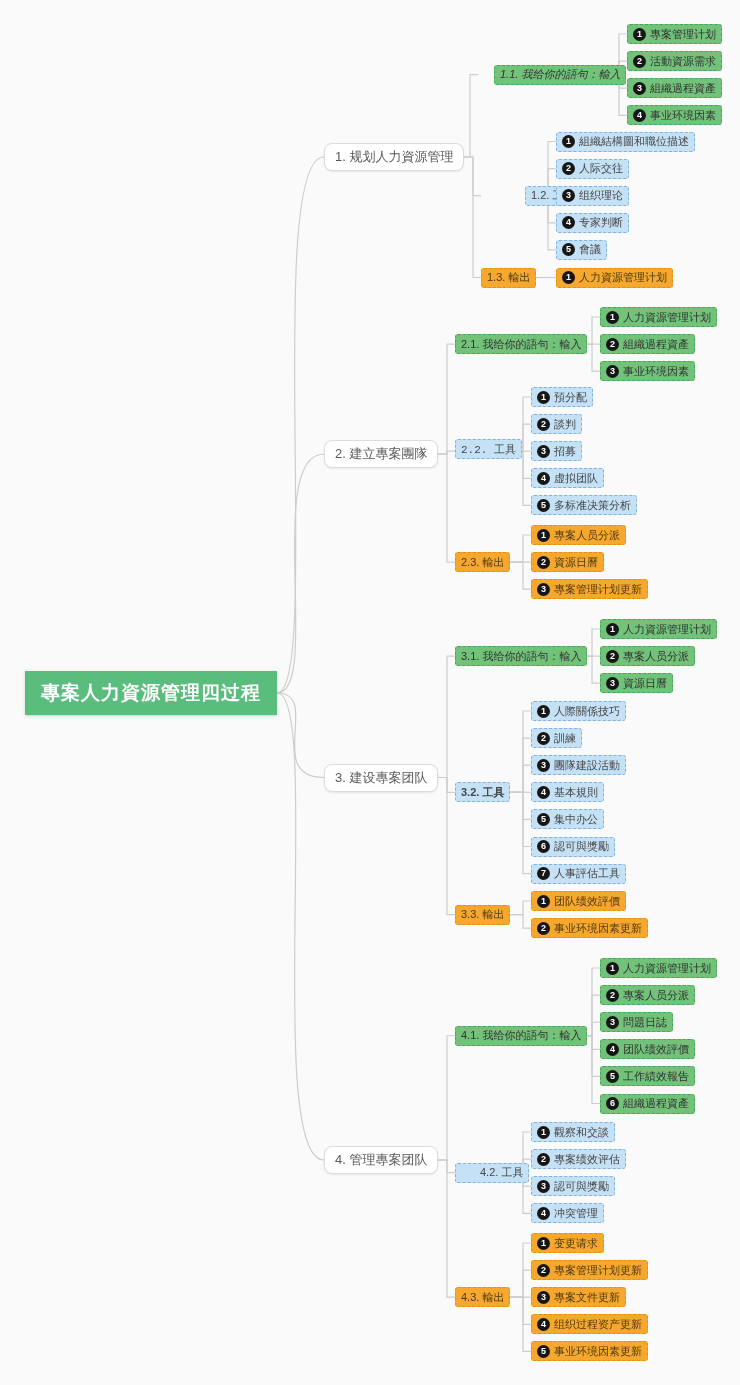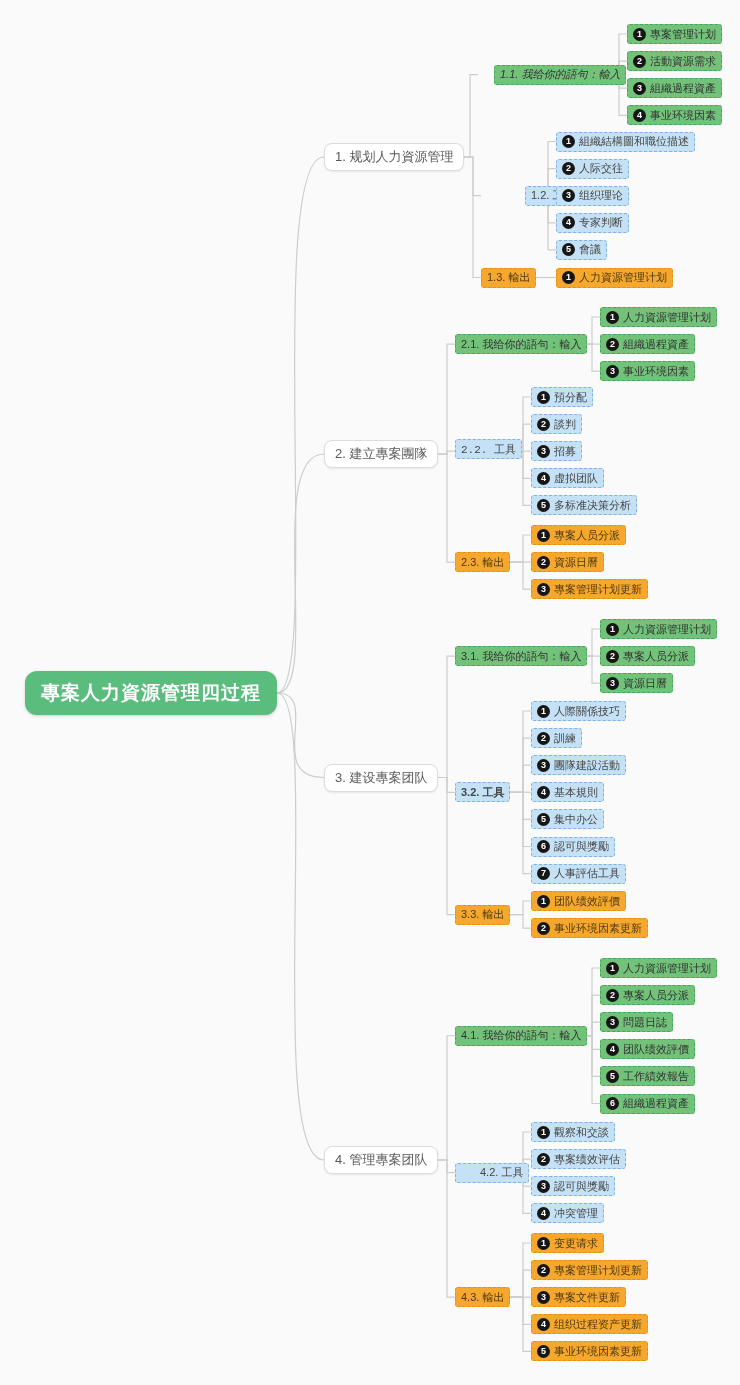--- a/index.html
+++ b/index.html
@@ -1,21 +1,21 @@
 <!DOCTYPE html>
 <html style="--root-green: #5abd7e; --g: #72c27a; --gb: #46a65a; --b: #c5e1f5; --bb: #7fb2e5; --o: #f6a72e; --ob: #e09313;"><head>
 <meta charset="utf-8">
 <style>
   html,body{margin:0;padding:0;background:#fafafa;font-family:"Liberation Sans",sans-serif;}
   .canvas{position:relative;width:740px;height:1385px;background:#fafafa;overflow:hidden;}
   #wires{position:absolute;left:0;top:0;width:740px;height:1385px;}
   .node{position:absolute;display:flex;align-items:center;box-sizing:border-box;
         white-space:nowrap;cursor:pointer;}
   .root{background:var(--root-green,#5abd7e);color:#fff;font-size:19px;font-weight:bold;
-        height:44px;padding:0 16px;border-radius:12px;box-shadow:0 1px 3px rgba(0,0,0,.18);
+        height:44px;padding:0 16px;border-radius:0;box-shadow:0 1px 3px rgba(0,0,0,.18);
         letter-spacing:1px;}
   .branch{background:#fff;border:1px solid #dcdcdc;color:#595959;font-size:13px;height:28px;
         padding:0 10px;border-radius:8px;box-shadow:0 1px 2px rgba(0,0,0,.08);}
   .group,.leaf{height:20px;font-size:11px;border-radius:3px;padding:0 5px;gap:4px;}
   .green{background:var(--g,#72c27a);border:1px dashed var(--gb,#46a65a);color:#333;}
   .blue{background:var(--b,#c5e1f5);border:1px dashed var(--bb,#7fb2e5);color:#454545;}
   .orange{background:var(--o,#f6a72e);border:1px dashed var(--ob,#e09313);color:#4d3a12;}
   .badge{display:inline-flex;align-items:center;justify-content:center;width:13px;height:13px;
         border-radius:50%;background:#161616;color:#fff;font-size:9px;font-weight:bold;
         flex:0 0 13px;line-height:13px;}

